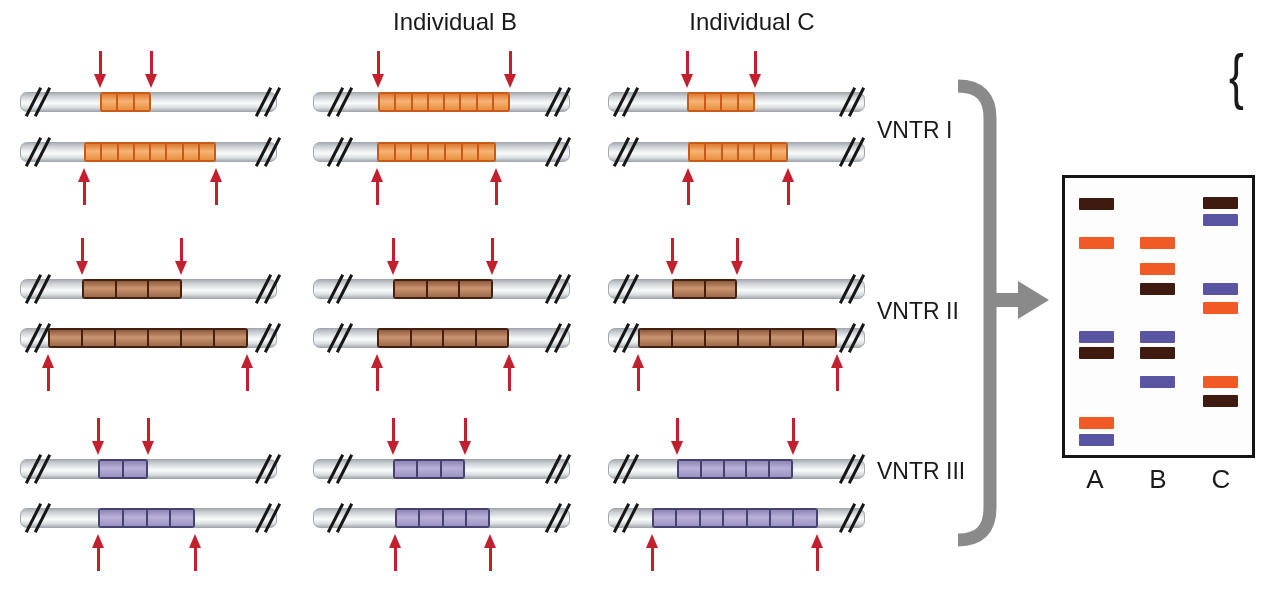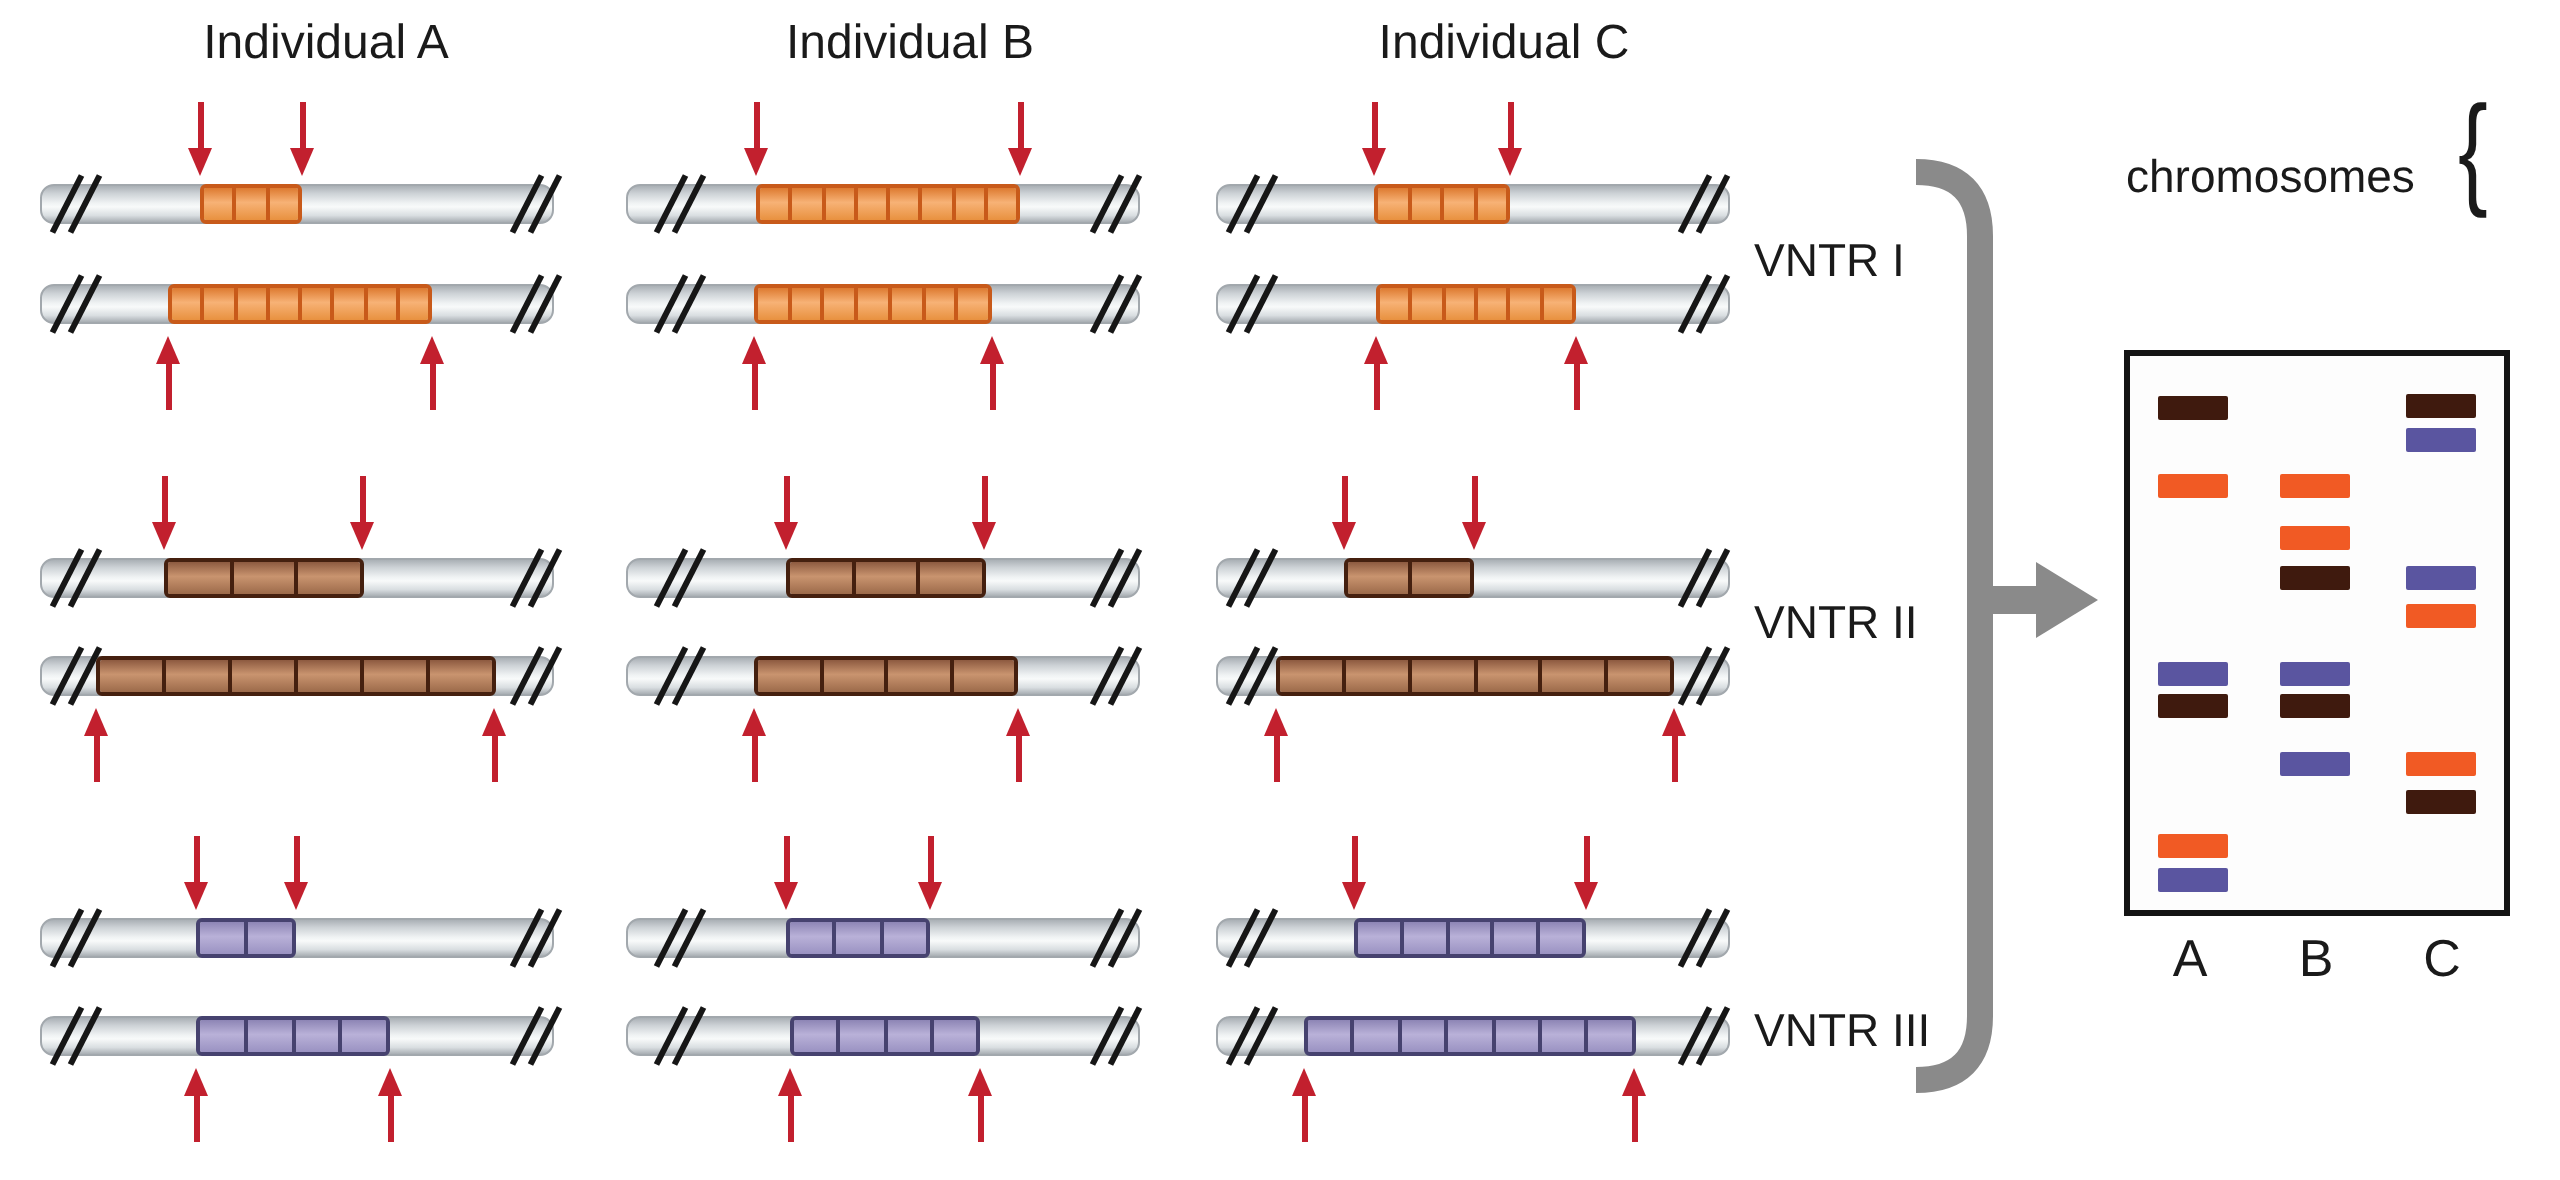--- a/index.html
+++ b/index.html
@@ -26,31 +26,29 @@
   .down .head{top:23px;border-top:14px solid var(--red,#c2202e);}
   .up .head{bottom:23px;border-bottom:14px solid var(--red,#c2202e);}
   .gelbox{position:absolute;border:3px solid #141414;background:#fdfdfd;box-sizing:border-box;}
   .band{position:absolute;border-radius:1px;}
 </style>
 </head>
 <body>
 
 <div id="stage">
 
-  <div class="t title" style="left:163px;top:8px">Individual A</div>
   <div class="t title" style="left:752px;top:8px">Individual C</div>
   <div class="t title" style="left:455px;top:8px">Individual B</div>
 
   <div class="t vlabel" style="left:877px;top:117px">VNTR I</div>
   <div class="t vlabel" style="left:877px;top:298px">VNTR II</div>
-  <div class="t vlabel" style="left:877px;top:502px">VNTR III</div>
+  <div class="t vlabel" style="left:877px;top:458px">VNTR III</div>
 
   <div class="t homolabel" style="left:1063px;top:48px">
     <br>
-    <span>chromosomes</span>
   </div>
   <div class="t brace" style="left:1229px;top:40px">{</div>
 
   <svg style="position:absolute;left:930px;top:55px" width="130" height="520" viewBox="0 0 130 520">
     <path d="M 28 31 Q 60 31 60 63 L 60 453 Q 60 485 28 485" fill="none" stroke="#8a8a8a" stroke-width="13"></path>
     <rect x="58" y="238" width="32" height="14" fill="#8a8a8a"></rect>
     <polygon points="88,226 119,245 88,264" fill="#8a8a8a"></polygon>
   </svg>
 
   <div class="gelbox" style="left:1062px;top:175px;width:193px;height:283px"></div>

